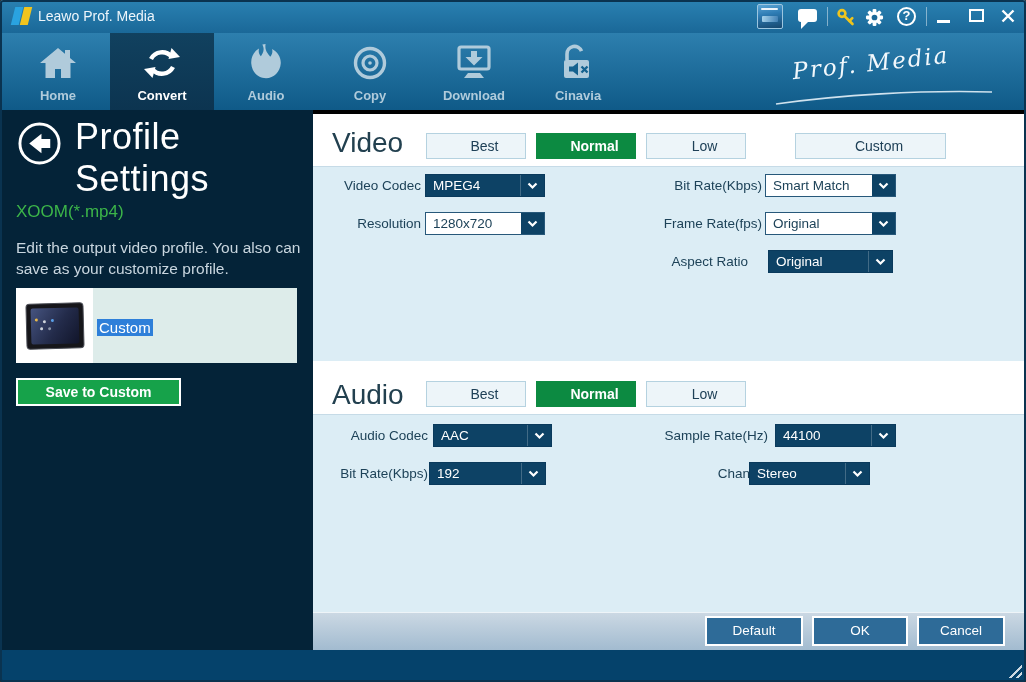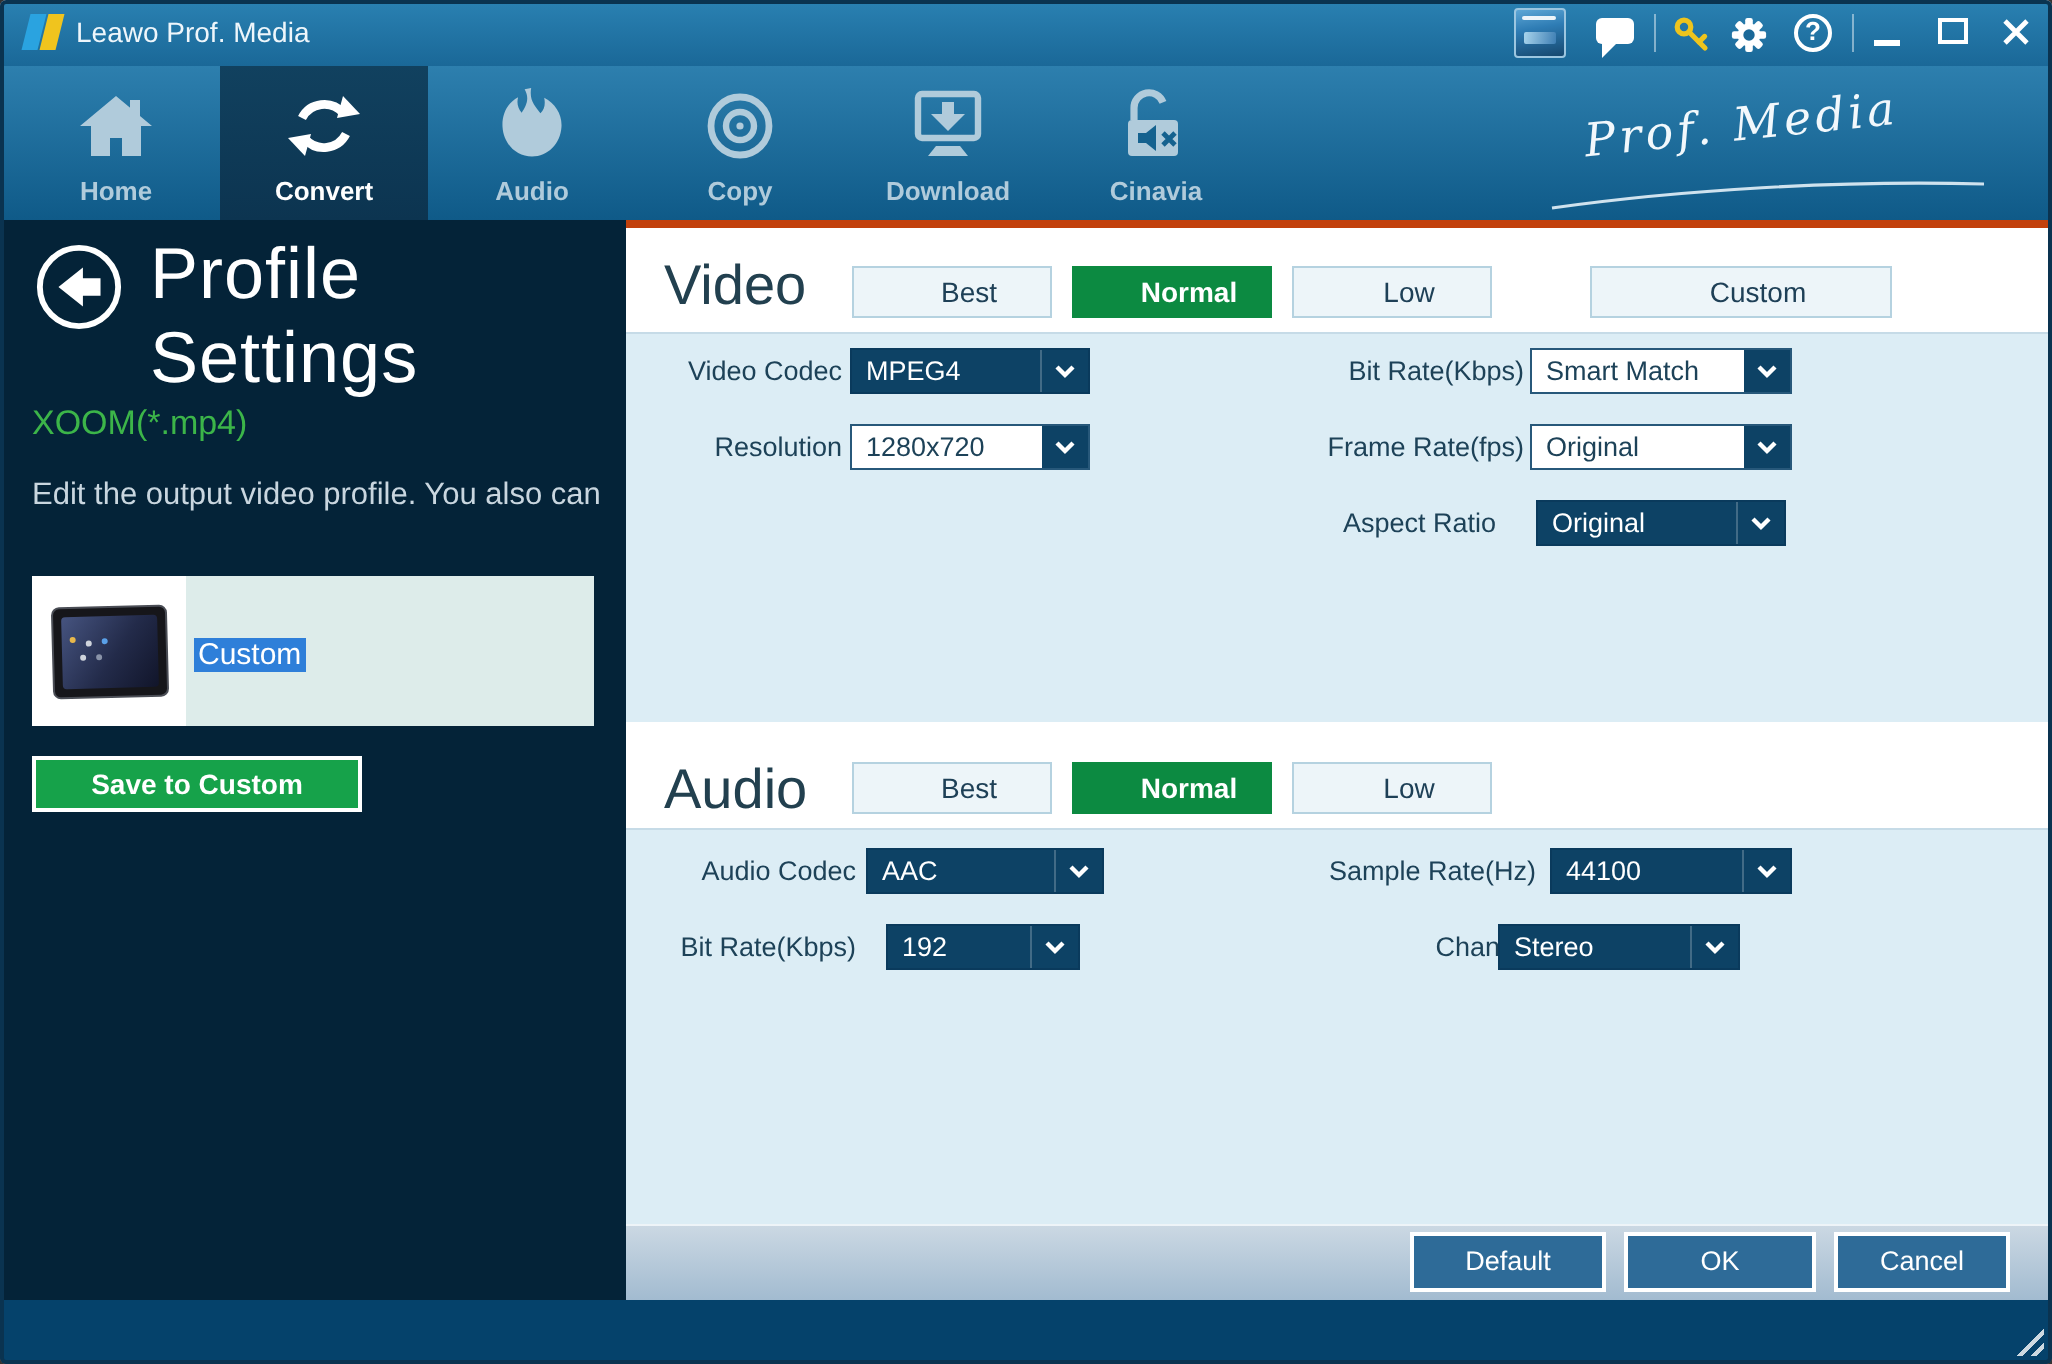--- a/index.html
+++ b/index.html
@@ -1,16 +1,16 @@
 <!DOCTYPE html>
 <html><head>
 <meta charset="utf-8">
 <style>
   html,body{margin:0;padding:0;background:#333;}
-  #window{position:relative;width:1026px;height:682px;font-family:"Liberation Sans",sans-serif;background:#c2410c;overflow:hidden;border-radius:3px;}
+  #window{position:relative;width:1026px;height:682px;font-family:"Liberation Sans",sans-serif;background:#000000;overflow:hidden;border-radius:3px;}
   
   .titlebar{position:absolute;left:0;top:0;width:1026px;height:33px;background:linear-gradient(#2a81b2,#1a6898);box-shadow:inset 0 1px 0 rgba(255,255,255,.3);}
   .appicon{position:absolute;left:11px;top:6px;width:22px;height:20px;}
   .appicon i{position:absolute;top:1px;width:8px;height:18px;display:block;}
   .appicon .b1{left:2px;background:#2aa3e0;transform:skewX(-14deg);}
   .appicon .b2{left:11px;background:#f0c41e;transform:skewX(-14deg);}
   .win-title{position:absolute;left:38px;top:0;line-height:33px;font-size:14px;color:#eef6fb;}
   .tb-banner{position:absolute;left:757px;top:4px;width:26px;height:25px;border:1px solid #9cc6e0;border-radius:2px;background:linear-gradient(170deg,#5ea7d6 0%,#2e7cb4 40%,#16486f 100%);box-sizing:border-box;}
   .tb-banner:after{content:"";position:absolute;left:3px;top:3px;width:17px;height:2px;background:rgba(255,255,255,.9);border-radius:1px;}
   .tb-banner:before{content:"";position:absolute;left:4px;top:11px;width:16px;height:6px;background:linear-gradient(100deg,#a8d4ec,#3f7fb4);border-radius:1px;}
@@ -193,20 +193,21 @@
     <span class="back-btn">
       <svg width="45" height="45" viewBox="0 0 46 46">
           <circle cx="23" cy="23" r="20" stroke="#fff" stroke-width="3" fill="none"></circle>
           <path d="M12.5 23 L25 13 V18.5 H34 V27.5 H25 V33 Z" fill="#fff"></path>
         </svg>
     </span>
     <span class="pf-title">Profile Settings</span>
     <span class="pf-name">XOOM(*.mp4)</span>
     <div class="pf-desc">
       <div>Edit the output video profile. You also can</div>
+      <div>save as your customize profile.</div>
     </div>
     <div class="pf-item">
       <span class="imgcell">
         <span class="tablet">
             <span class="screen"></span>
             <span class="dots"></span>
           </span>
       </span>
       <span class="sel">Custom</span>
     </div>
@@ -286,21 +287,21 @@
     <span class="flabel" style="left:300px;top:310px;width:155px;">Sample Rate(Hz)</span>
     <div class="dd dark" style="left:462px;top:310px;width:121px;">
       <span class="val">44100</span>
       <span class="chev">
           <svg width="11" height="8" viewBox="0 0 11 8">
             <path d="M1.5 1.5 L5.5 5.5 L9.5 1.5" stroke="#fff" stroke-width="2.2" fill="none"></path>
           </svg>
         </span>
     </div>
     <span class="flabel" style="left:0;top:348px;width:115px;">Bit Rate(Kbps)</span>
-    <div class="dd dark" style="left:130px;top:348px;width:97px;padding-left:20px;">
+    <div class="dd dark" style="left:116px;top:348px;width:117px;padding-left:20px;">
       <span class="val">192</span>
       <span class="chev">
           <svg width="11" height="8" viewBox="0 0 11 8">
             <path d="M1.5 1.5 L5.5 5.5 L9.5 1.5" stroke="#fff" stroke-width="2.2" fill="none"></path>
           </svg>
         </span>
     </div>
     <span class="flabel" style="left:300px;top:348px;width:155px;">Channel</span>
     <div class="dd dark" style="left:436px;top:348px;width:121px;">
       <span class="val">Stereo</span>

